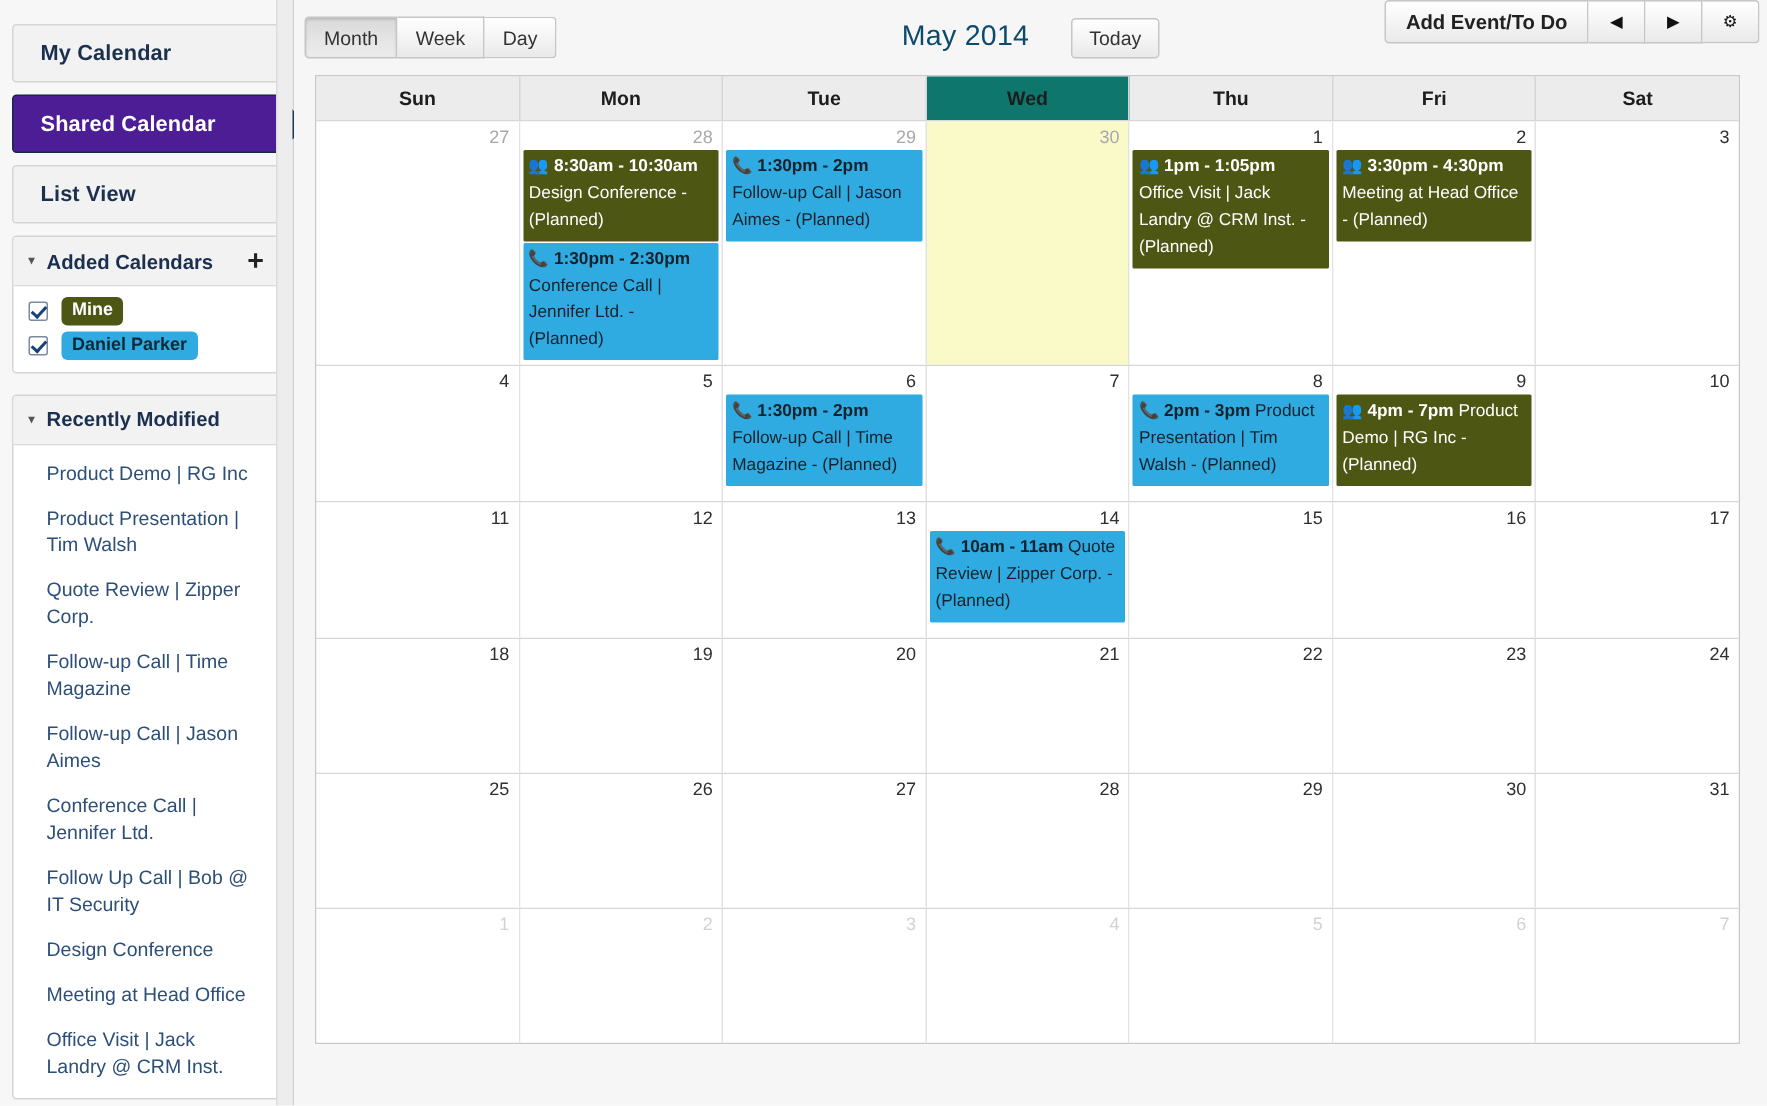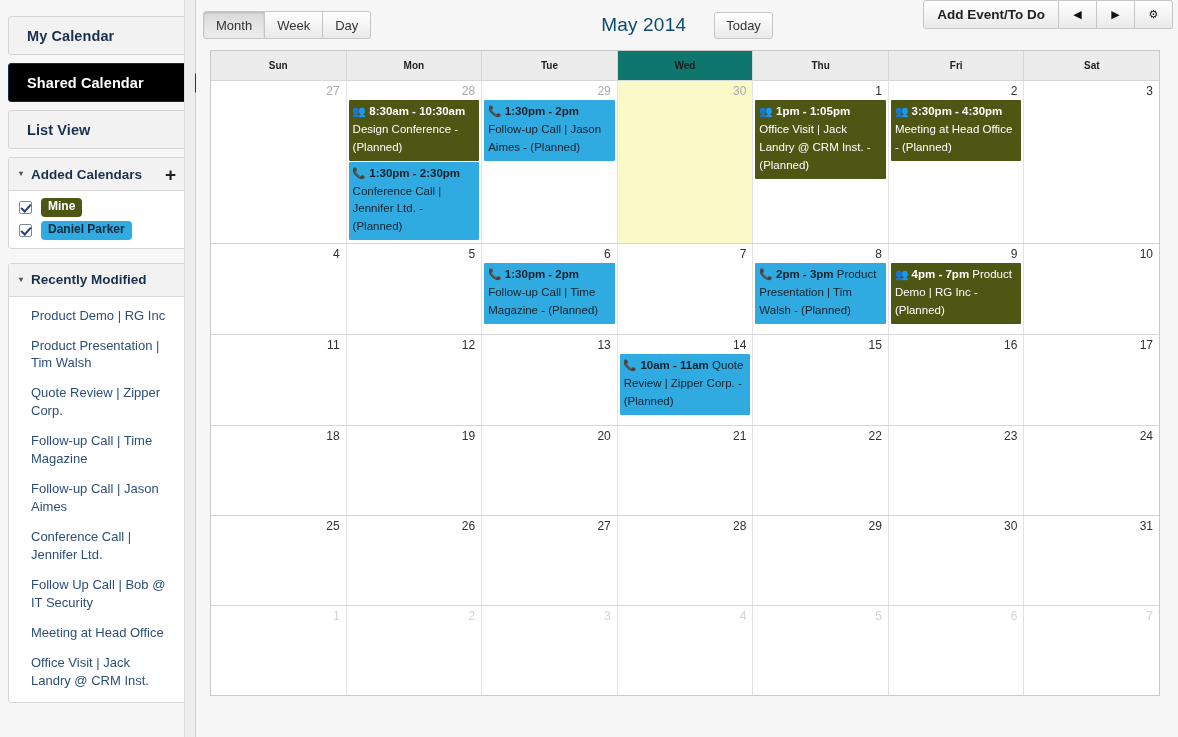--- a/index.html
+++ b/index.html
@@ -30,21 +30,21 @@
     display: flex; align-items: center;
     padding-left: 18px;
     font-size: 14.5px;
     font-weight: bold;
     color: #1b2f4e;
     letter-spacing: .1px;
     cursor: pointer;
     position: relative;
   }
   .nav-tab.active {
-    background: #000000;
+    background: #4c1d95;
     border-color: #16294a;
     color: #ffffff;
   }
   .nav-tab.active::after {
     content: "";
     position: absolute;
     right: -18px; top: -1px;
     width: 0; height: 0;
     border-top: 20px solid transparent;
     border-bottom: 20px solid transparent;
@@ -185,21 +185,21 @@
     width: 950px; 
     border: 1px solid #c9c9c9;
     background: #ffffff;
   }
   #dow-row { display: flex; background: #ececec; }
   .dow {
     flex: 1 1 0;
     height: 29px;
     border-right: 1px solid #d6d6d6;
     display: flex; align-items: center; justify-content: center;
-    font-size: 10px; font-weight: bold; color: #1d1d1d;
+    font-size: 13px; font-weight: bold; color: #1d1d1d;
   }
   .dow:last-child { border-right: none; }
   .dow.today-col { background: #0f766e; }
 
   .week { display: flex; border-top: 1px solid #d6d6d6; }
   .cell {
     flex: 1 1 0;
     border-right: 1px solid #e2e2e2;
     min-height: 90px;
     position: relative;
@@ -280,20 +280,21 @@
         <span class="ttl">Recently Modified</span>
       </div>
       <div class="recent-list" id="recent-list">
           <div class="recent-item">Product Demo | RG Inc</div>
           <div class="recent-item">Product Presentation | Tim Walsh</div>
           <div class="recent-item">Quote Review | Zipper Corp.</div>
           <div class="recent-item">Follow-up Call | Time Magazine</div>
           <div class="recent-item">Follow-up Call | Jason Aimes</div>
           <div class="recent-item">Conference Call | Jennifer Ltd.</div>
           <div class="recent-item">Follow Up Call | Bob @ IT Security</div>
+          <div class="recent-item">Design Conference</div>
           <div class="recent-item">Meeting at Head Office</div>
           <div class="recent-item">Office Visit | Jack Landry @ CRM Inst.</div>
         </div>
     </div>
 
     <div id="sidebar-rail"></div>
   </div>
 
   <div id="main">
 

